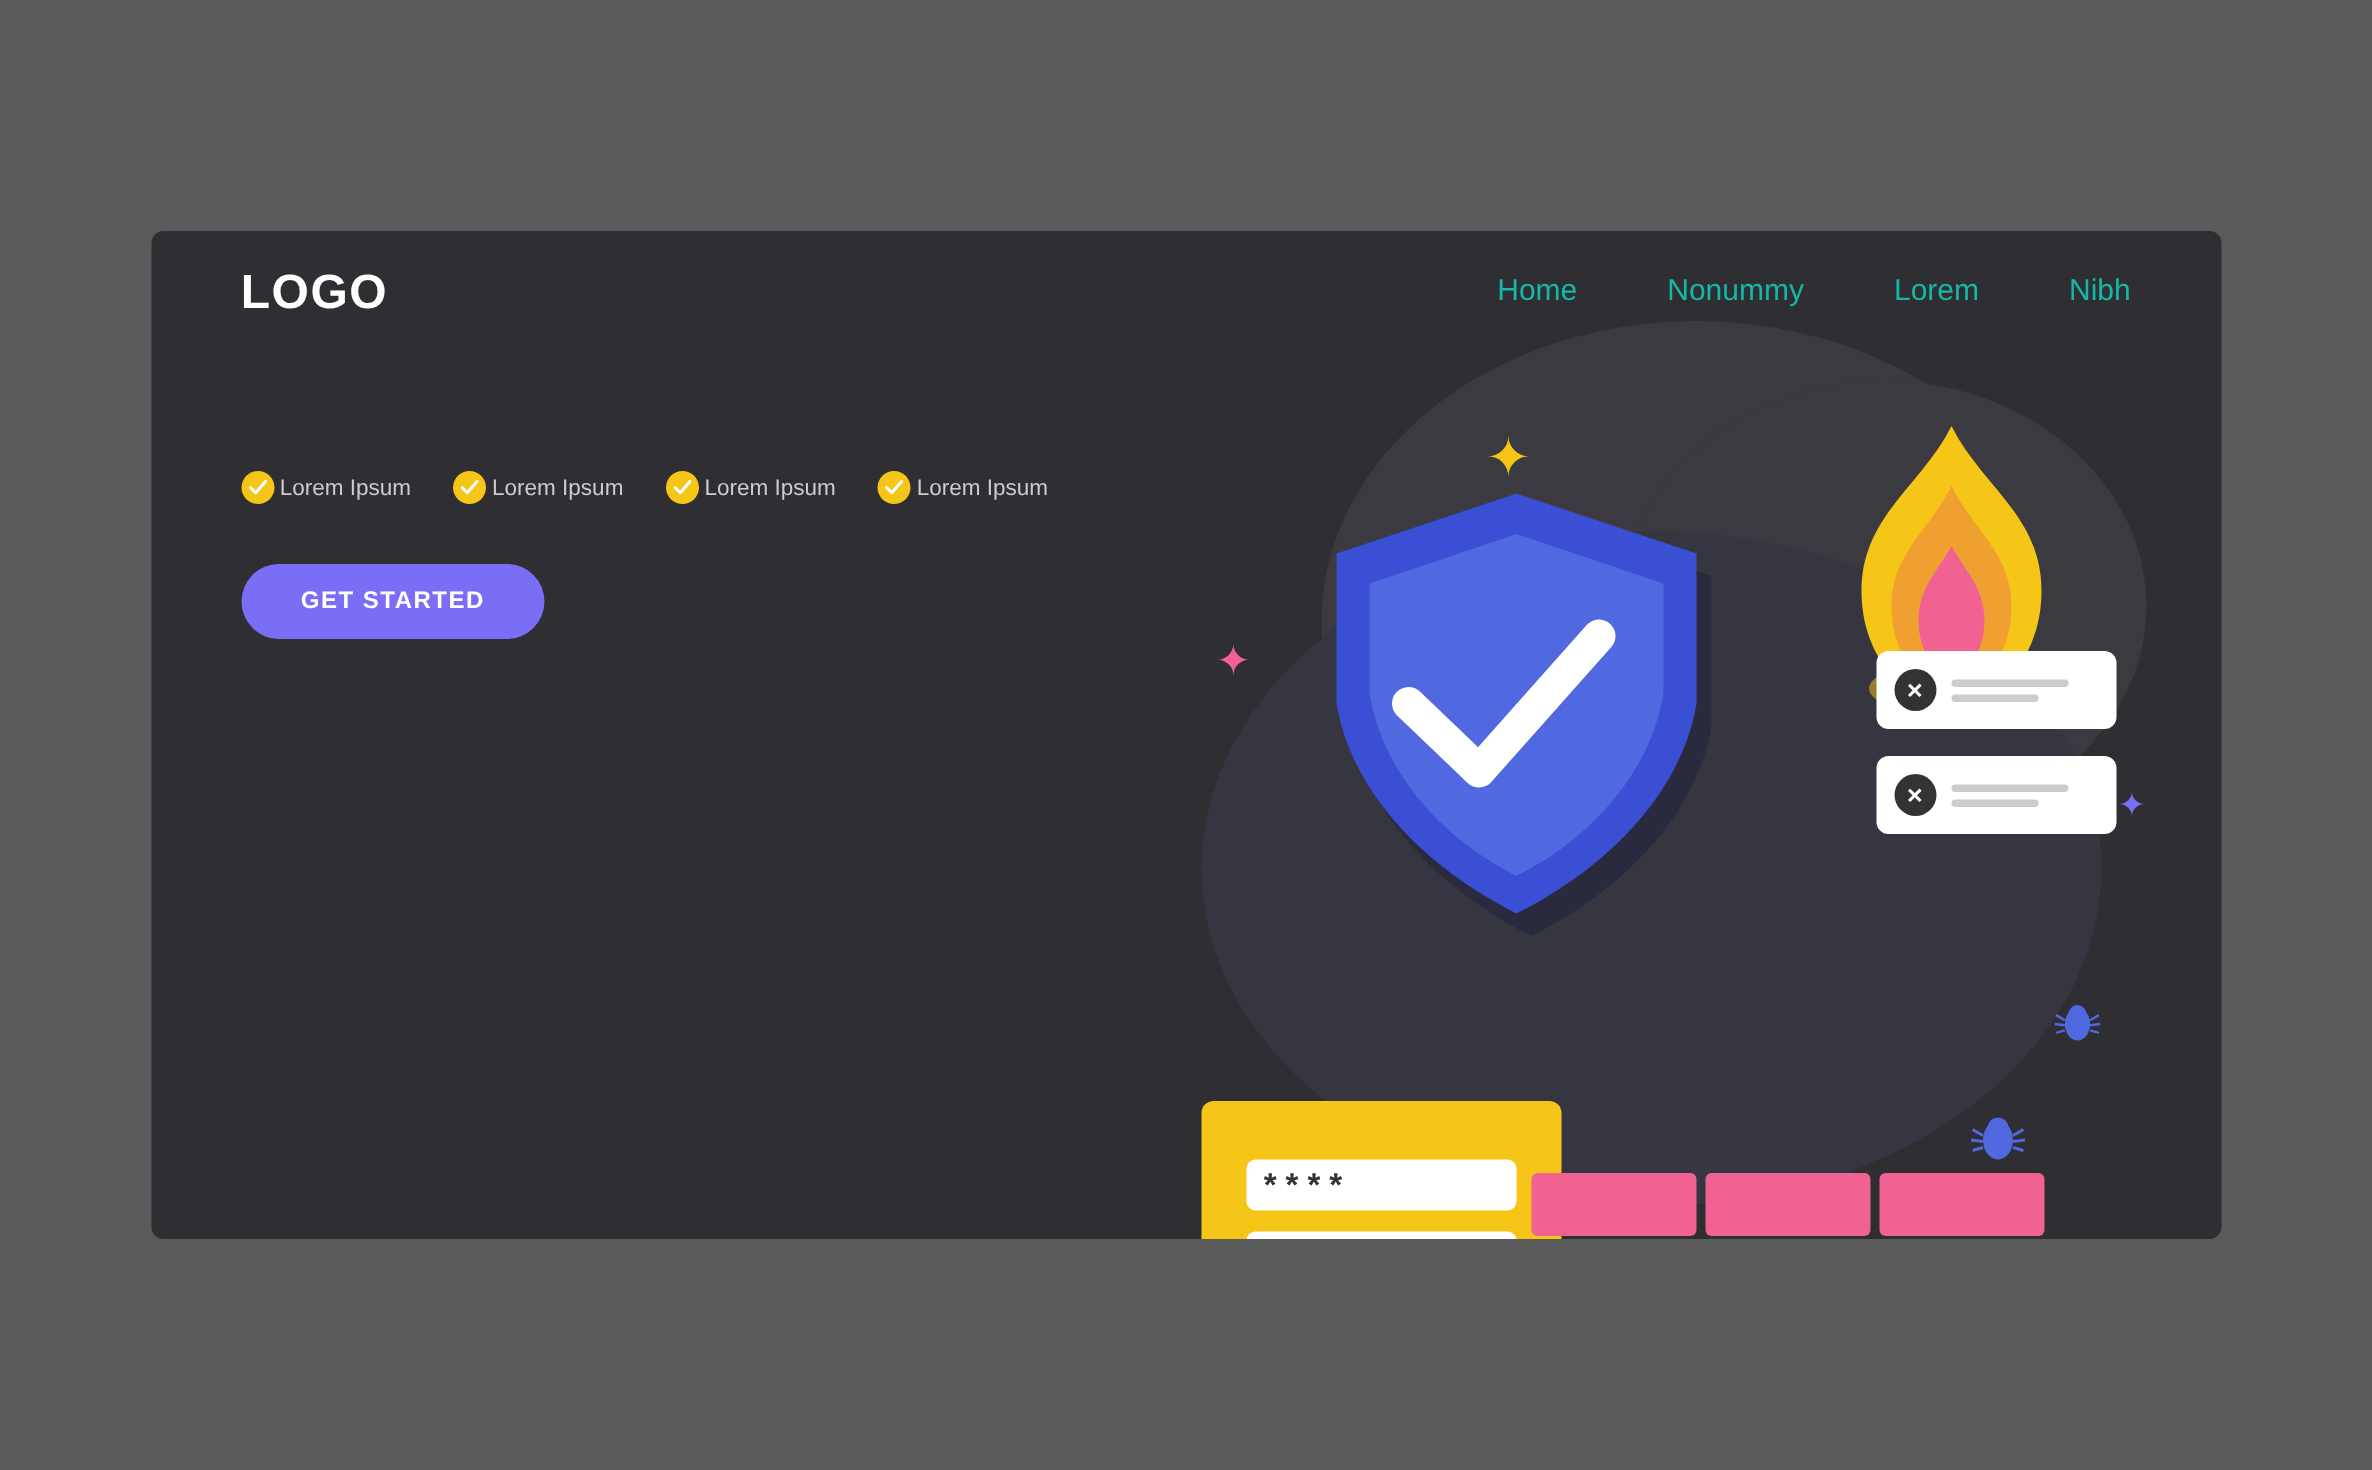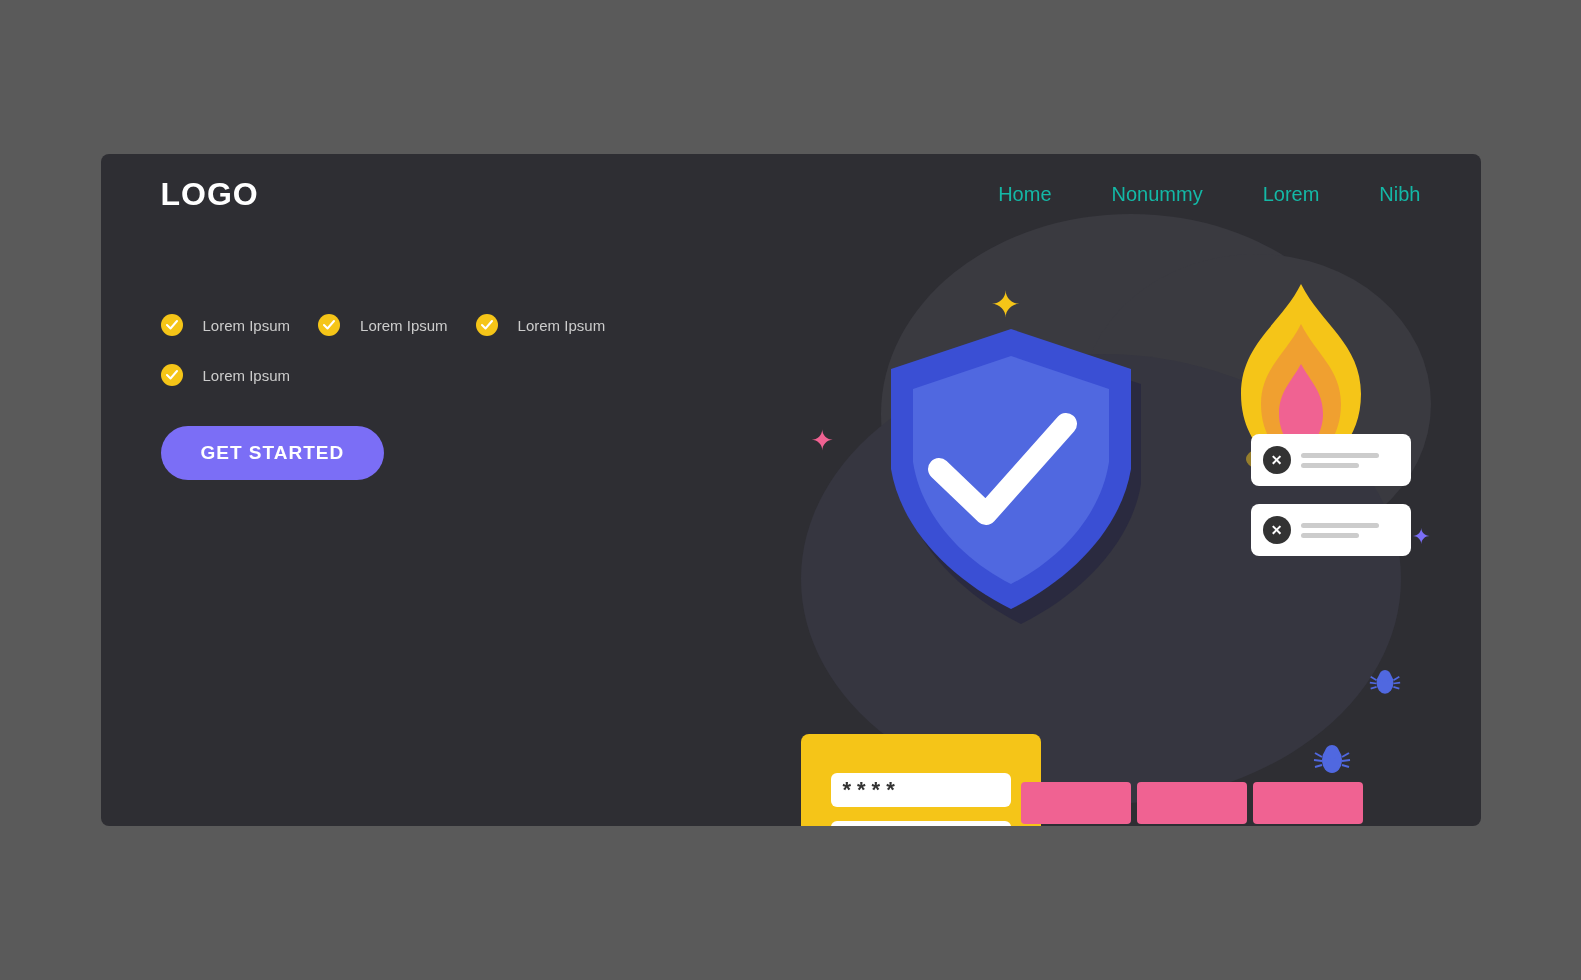--- a/index.html
+++ b/index.html
@@ -100,21 +100,21 @@
     }
     .features-row {
       display: flex;
       gap: 28px;
       margin-bottom: 40px;
       flex-wrap: wrap;
     }
     .feature-item {
       display: flex;
       align-items: center;
-      gap: 20px;
+      gap: 4px;
       font-size: 15px;
       color: #cccccc;
     }
     .feature-icon {
       width: 22px;
       height: 22px;
       background: #f5c518;
       border-radius: 50%;
       display: flex;
       align-items: center;
@@ -124,21 +124,21 @@
     .feature-icon svg {
       width: 12px;
       height: 12px;
     }
     .btn-get-started {
       background: #7b6ef6;
       color: #ffffff;
       border: none;
       border-radius: 30px;
       padding: 16px 40px;
-      font-size: 19px;
+      font-size: 16px;
       font-weight: 700;
       letter-spacing: 1px;
       cursor: pointer;
     }
 
     
     .hero-right {
       position: absolute;
       right: 40px;
       top: 80px;

